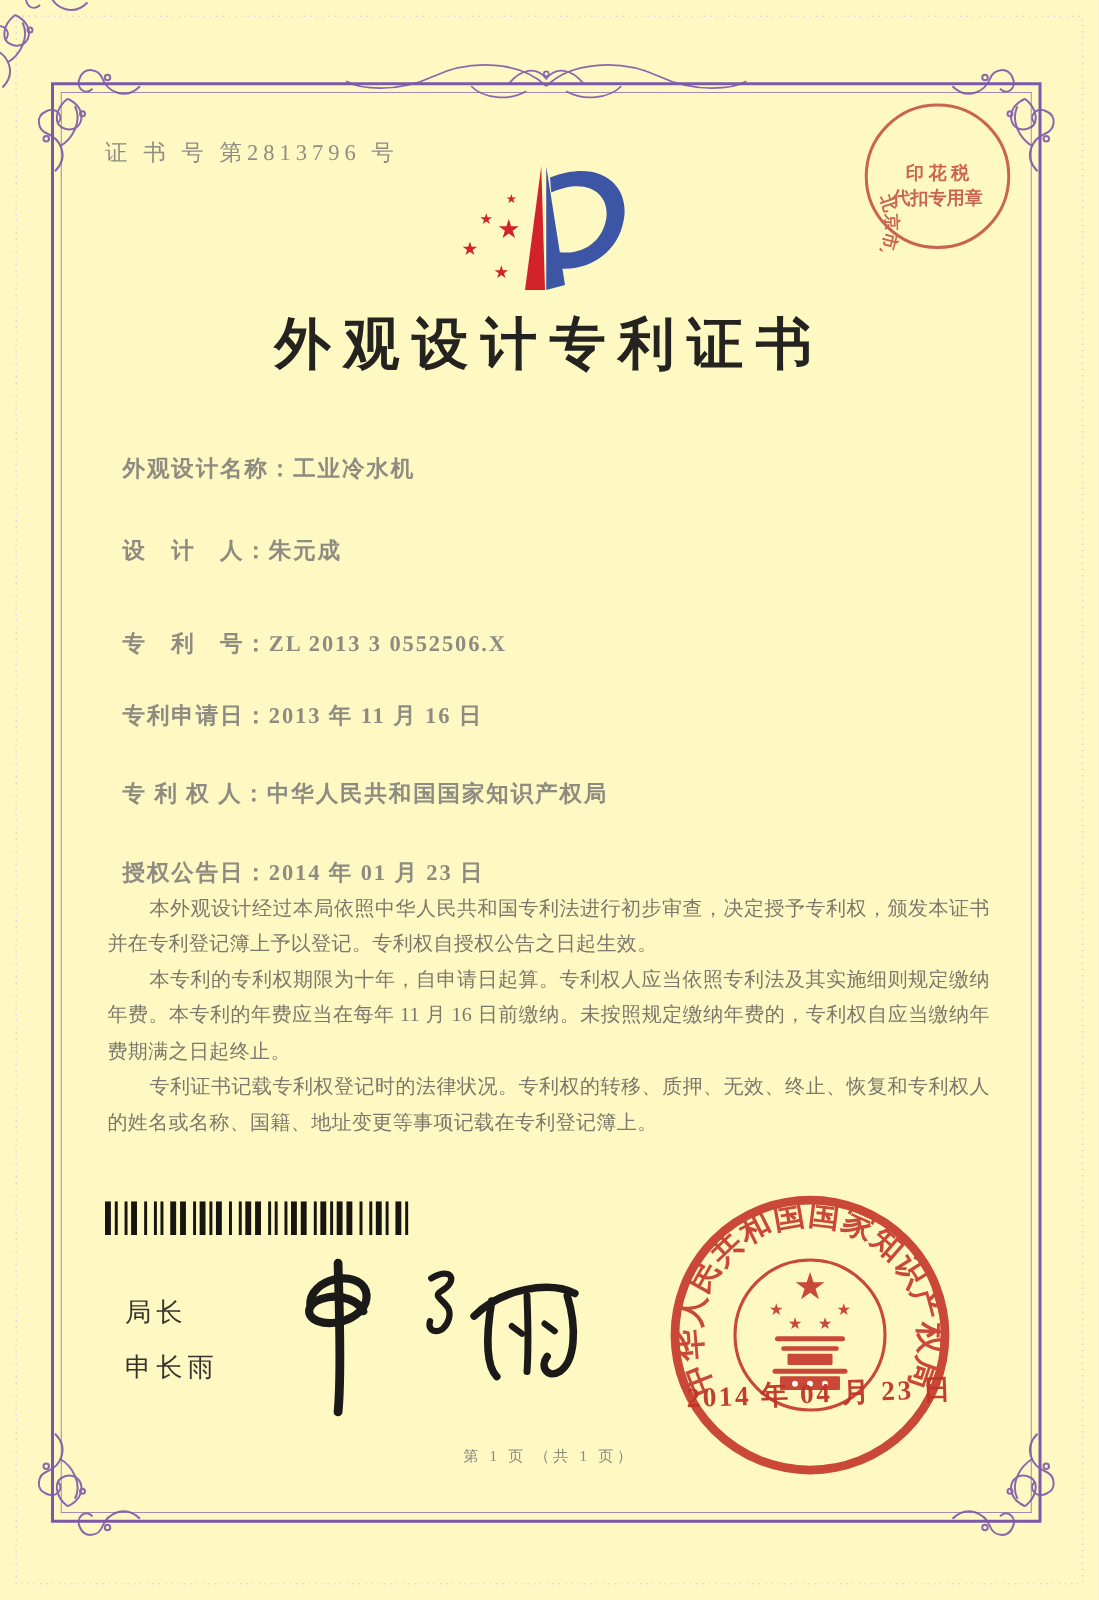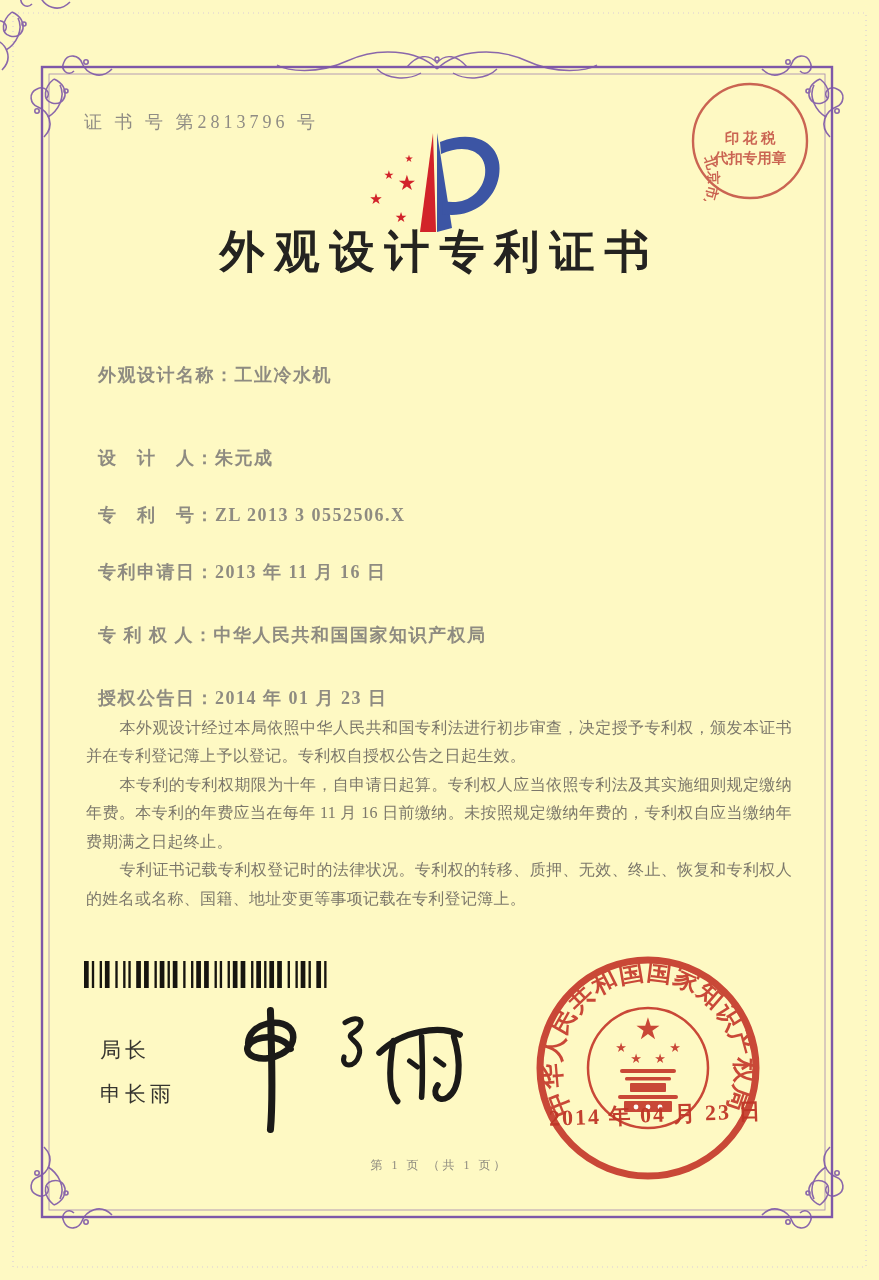--- a/index.html
+++ b/index.html
@@ -3,21 +3,21 @@
 <meta charset="utf-8">
 <style>
   html,body{margin:0;padding:0;background:#e8e8e6;}
   .page{
     position:relative;width:879px;height:1280px;margin:0 auto;
     background:#fef9c3;overflow:hidden;
     font-family:"Liberation Serif","DejaVu Serif",serif;
   }
   .abs{position:absolute;}
   .cert-no{left:84px;top:110px;font-size:18px;letter-spacing:4px;color:#8f8c84;}
-  .title{left:0;top:222px;width:879px;text-align:center;font-size:45px;
+  .title{left:0;top:245px;width:879px;text-align:center;font-size:45px;
          letter-spacing:10px;color:#242320;font-weight:700;}
   .field{left:98px;font-size:18px;letter-spacing:1.5px;color:#8e8b81;font-weight:bold;}
   .paras{left:86px;top:714px;width:706px;color:#7c786b;font-size:16px;
          line-height:1.78;letter-spacing:.3px;text-align:justify;}
   .paras p{margin:0;text-indent:2.1em;}
   .director{left:100px;font-size:21px;letter-spacing:4px;color:#35342f;}
   .footer{left:0;top:1157px;width:879px;text-align:center;font-size:12px;
           letter-spacing:3px;color:#8b887e;}
   .seal-date{left:549px;top:1100px;font-size:22px;font-weight:700;color:#bf3627;
              letter-spacing:2px;transform:rotate(-2deg);opacity:.95;}
@@ -81,21 +81,21 @@
       <text x="59" y="59" font-size="12">★</text>
       <text x="77" y="70" font-size="21">★</text>
       <text x="46" y="84" font-size="15">★</text>
       <text x="71" y="102" font-size="14">★</text>
     </g>
   </svg>
 
   <div class="abs title">外观设计专利证书</div>
 
   <div class="abs field" style="top:363px">外观设计名称：工业冷水机</div>
-  <div class="abs field" style="top:446px">设　计　人：朱元成</div>
+  <div class="abs field" style="top:428px">设　计　人：朱元成</div>
   <div class="abs field" style="top:503px">专　利　号：ZL 2013 3 0552506.X</div>
   <div class="abs field" style="top:560px">专利申请日：2013 年 11 月 16 日</div>
   <div class="abs field" style="top:623px">专 利 权 人：中华人民共和国国家知识产权局</div>
   <div class="abs field" style="top:686px">授权公告日：2014 年 01 月 23 日</div>
 
   <div class="abs paras">
     <p>本外观设计经过本局依照中华人民共和国专利法进行初步审查，决定授予专利权，颁发本证书并在专利登记簿上予以登记。专利权自授权公告之日起生效。</p>
     <p>本专利的专利权期限为十年，自申请日起算。专利权人应当依照专利法及其实施细则规定缴纳年费。本专利的年费应当在每年 11 月 16 日前缴纳。未按照规定缴纳年费的，专利权自应当缴纳年费期满之日起终止。</p>
     <p>专利证书记载专利权登记时的法律状况。专利权的转移、质押、无效、终止、恢复和专利权人的姓名或名称、国籍、地址变更等事项记载在专利登记簿上。</p>
   </div>

